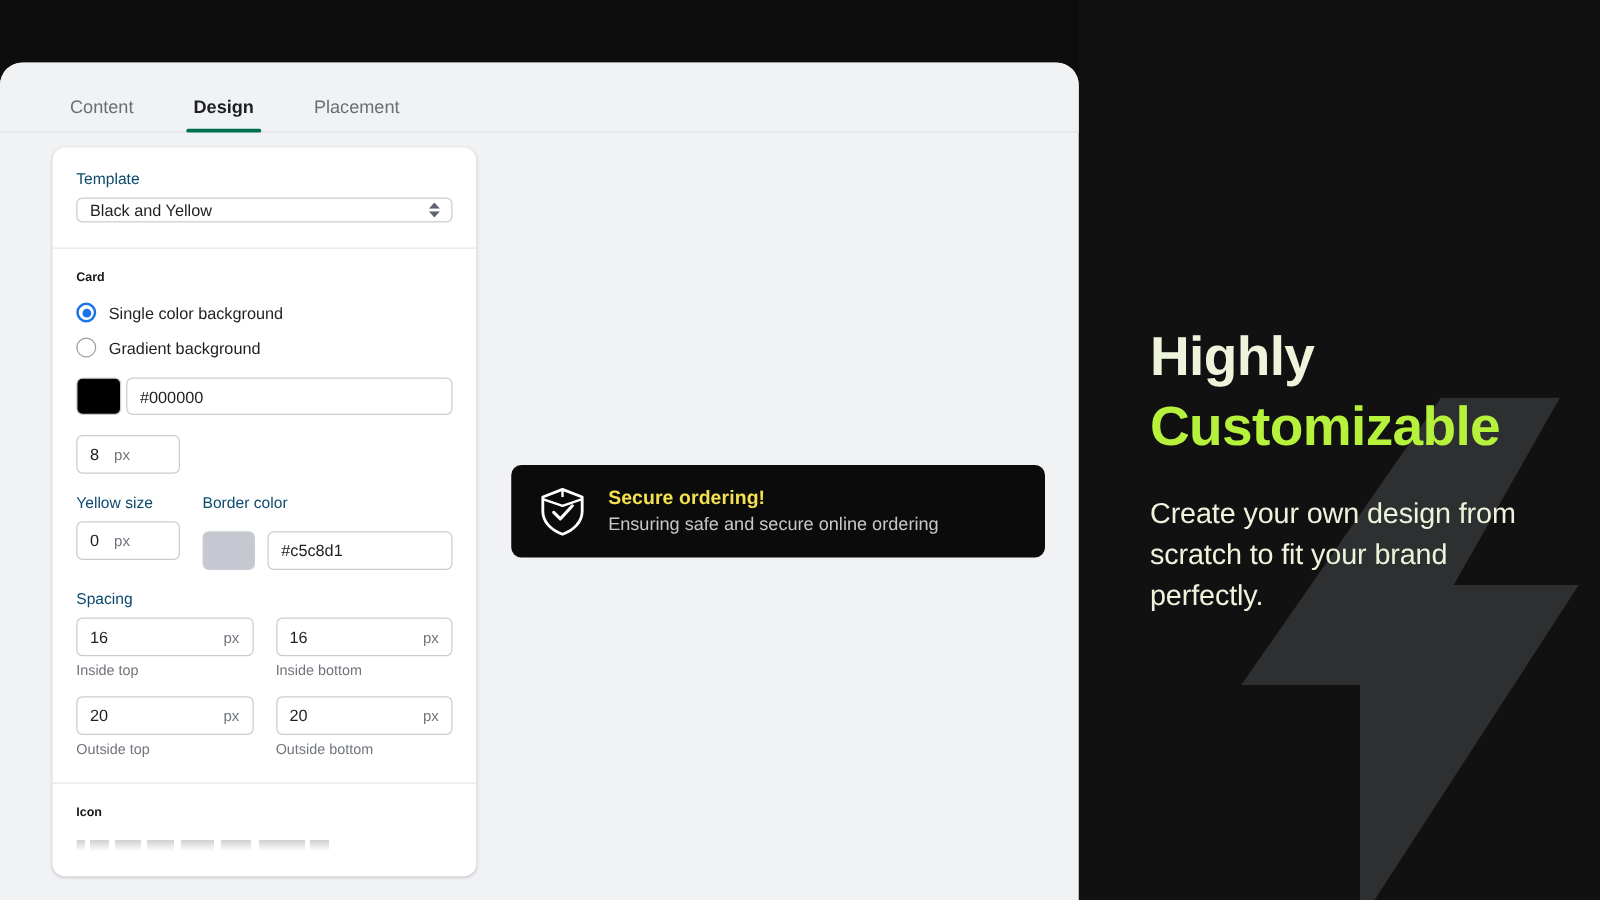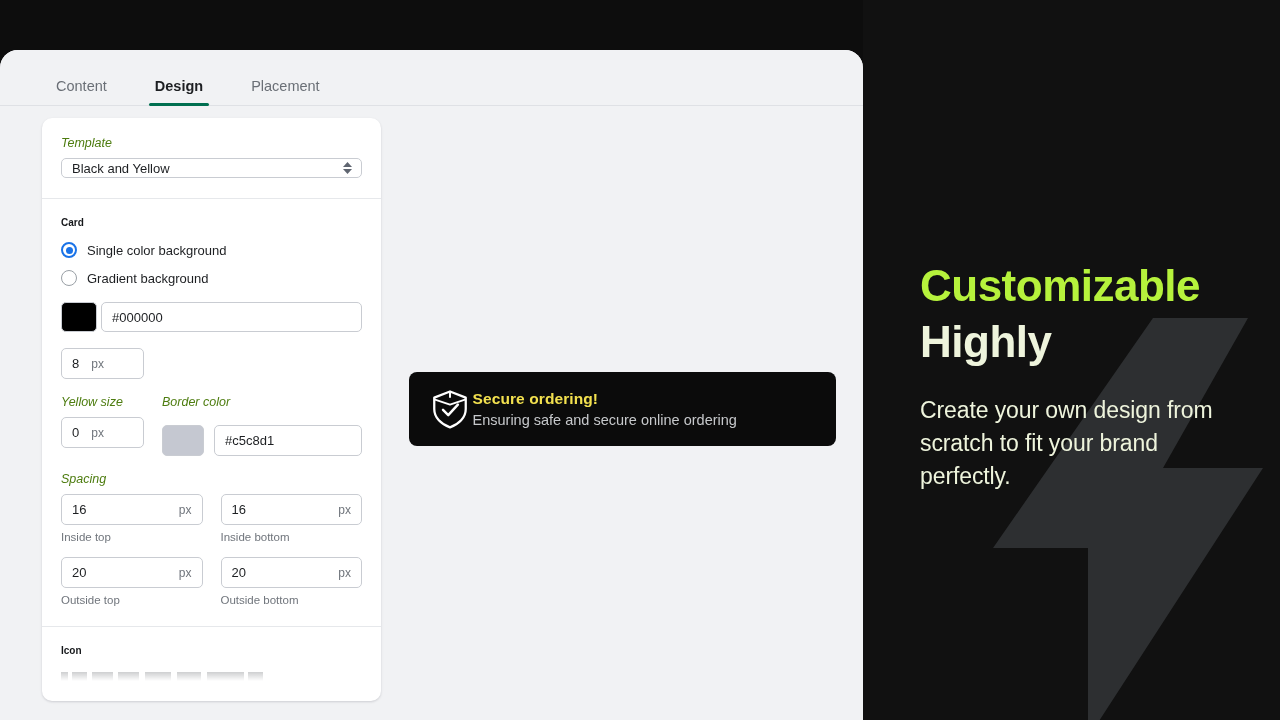--- a/index.html
+++ b/index.html
@@ -108,24 +108,23 @@
     background: #ffffff;
     border-radius: 10px;
     box-shadow: 0 1px 2px rgba(16,24,40,.06), 0 1px 3px rgba(16,24,40,.10);
     overflow: hidden;
   }
   .sect { padding: 18px 19px 20px 19px; }
   .sect + .sect { border-top: 1px solid #e6e8eb; }
 
   .field-label {
     font-size: 12.5px;
-    color: #4d7c0f;
+    color: #0c4a6e;
     margin-bottom: 8px;
     display: block;
-    font-style: italic;
   }
   .sect-title {
     font-size: 10px;
     font-weight: bold;
     color: #15171a;
     margin-bottom: 14px;
     display: block;
   }
 
   
@@ -245,21 +244,21 @@
     align-items: center;
     justify-content: center;
   }
   .notif {
     width: 427px;
     background: #0b0b0b;
     border-radius: 8px;
     padding: 16px 20px;
     display: flex;
     align-items: center;
-    gap: 2px;
+    gap: 16px;
     margin-top: -8px;
   }
   .notif-text { display: flex; flex-direction: column; gap: 4px; }
   .notif-title {
     font-size: 15.5px;
     font-weight: bold;
     color: #f3e14f;
     letter-spacing: .1px;
   }
   .notif-sub {
@@ -270,22 +269,22 @@
 </head>
 <body>
 
 <div class="canvas">
 
   <div class="promo">
     <svg class="promo-bolt" viewBox="0 0 300 420" aria-hidden="true">
       <polygon points="160,0 0,230 95,230 95,420 270,150 170,150 255,0" fill="#2d2f31"></polygon>
     </svg>
     <div class="promo-inner">
+      <div class="promo-h1">Highly</div>
       <div class="promo-h1 accent">Customizable</div>
-      <div class="promo-h1">Highly</div>
       <div class="promo-sub">Create your own design from scratch to fit your brand perfectly.</div>
     </div>
   </div>
 
   <div class="window">
 
     <div class="tabbar">
       <div class="tab">Content</div>
       <div class="tab active">Design</div>
       <div class="tab">Placement</div>

